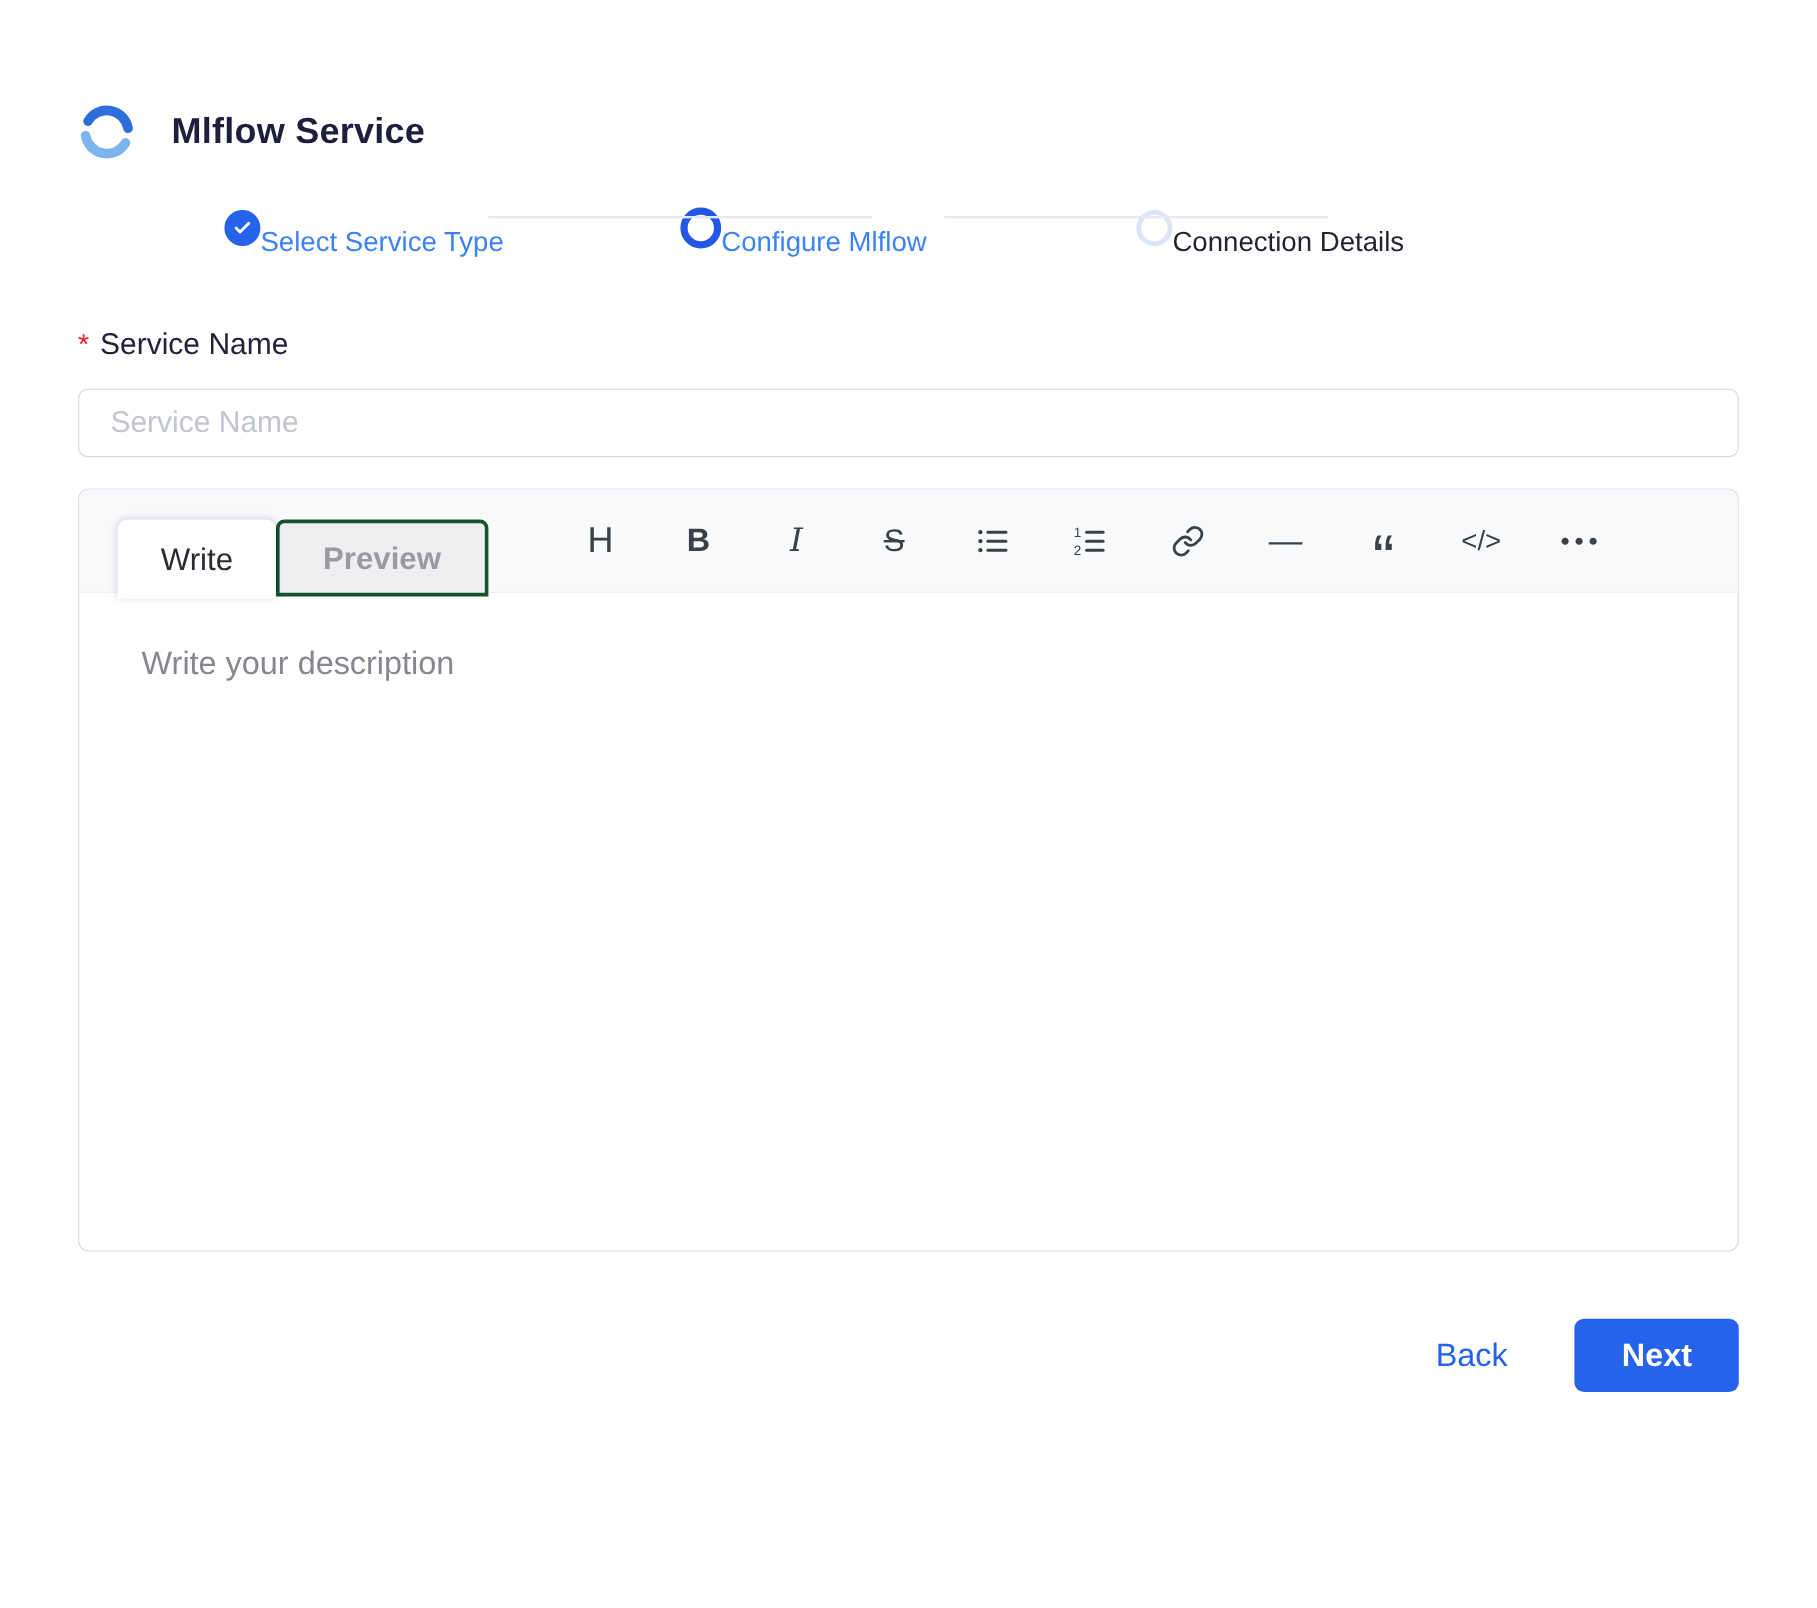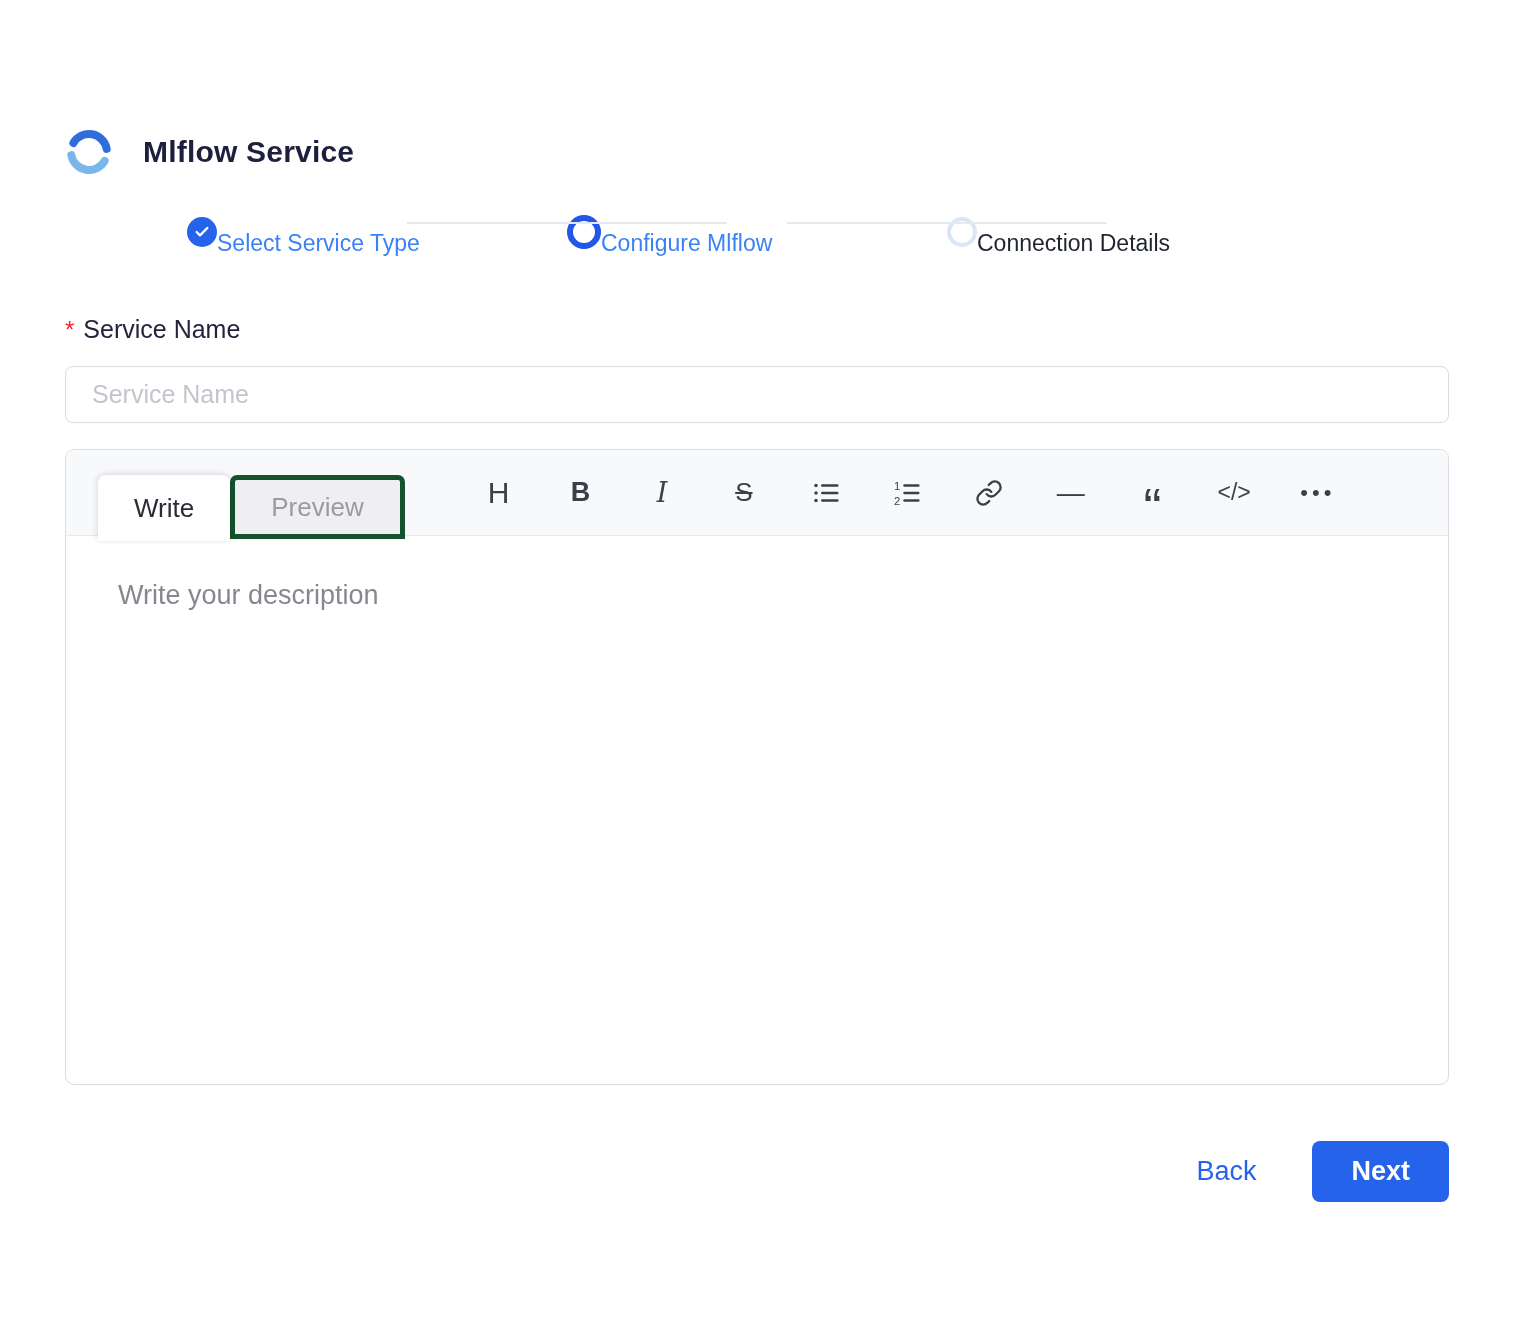--- a/index.html
+++ b/index.html
@@ -3,21 +3,21 @@
 <meta charset="utf-8">
 <style>
   * { margin: 0; padding: 0; box-sizing: border-box; }
   html, body { background: #ffffff; }
   body {
     width: 1514px;
     min-height: 1340px;
     font-family: "Liberation Sans", "DejaVu Sans", sans-serif;
     color: #23233c;
   }
-  .page { padding: 112px 65px 40px; margin-top: 16px; }
+  .page { padding: 86px 65px 40px; }
 
   
   .app-header { display: flex; align-items: center; gap: 30px; }
   .logo { width: 48px; height: 48px; flex: 0 0 48px; }
   .app-title { font-size: 30px; font-weight: 600; color: #1f1f3d; letter-spacing: .2px; }
 
   
   .stepper { width: 1140px; margin: 30px auto 0; display: flex; }
   .step { flex: 1; display: flex; flex-direction: row; align-items: center; position: relative; }
   .step:not(:first-child)::before {
@@ -62,22 +62,22 @@
     font-family: inherit;
   }
   .tab-write {
     background: #ffffff; color: #2b2b36;
     border-radius: 8px 8px 0 0; margin-bottom: -9px;
     box-shadow: 0 -2px 6px rgba(20,30,60,.07), 3px 0 5px rgba(20,30,60,.05), -3px 0 5px rgba(20,30,60,.05);
     position: relative; z-index: 2;
   }
   .tab-preview {
     background: #efeff2; color: #9a9aa2;
-    border: 5px solid #14532d; border-radius: 7px 7px 0 0;
-    margin-bottom: -4px; height: 64px; align-self: flex-end;
+    border: 3px solid #14532d; border-radius: 7px 7px 0 0;
+    margin-bottom: -4px; height: 64px; align-self: flex-end; font-weight: bold;
   }
   .toolbar {
     flex: 1; align-self: stretch;
     display: flex; align-items: center; justify-content: space-between;
     padding: 0 110px 0 72px;
   }
   .tool-btn {
     width: 44px; height: 44px; display: flex; align-items: center; justify-content: center;
     background: none; border: none; color: #3b4048; cursor: pointer; font-family: inherit;
   }

